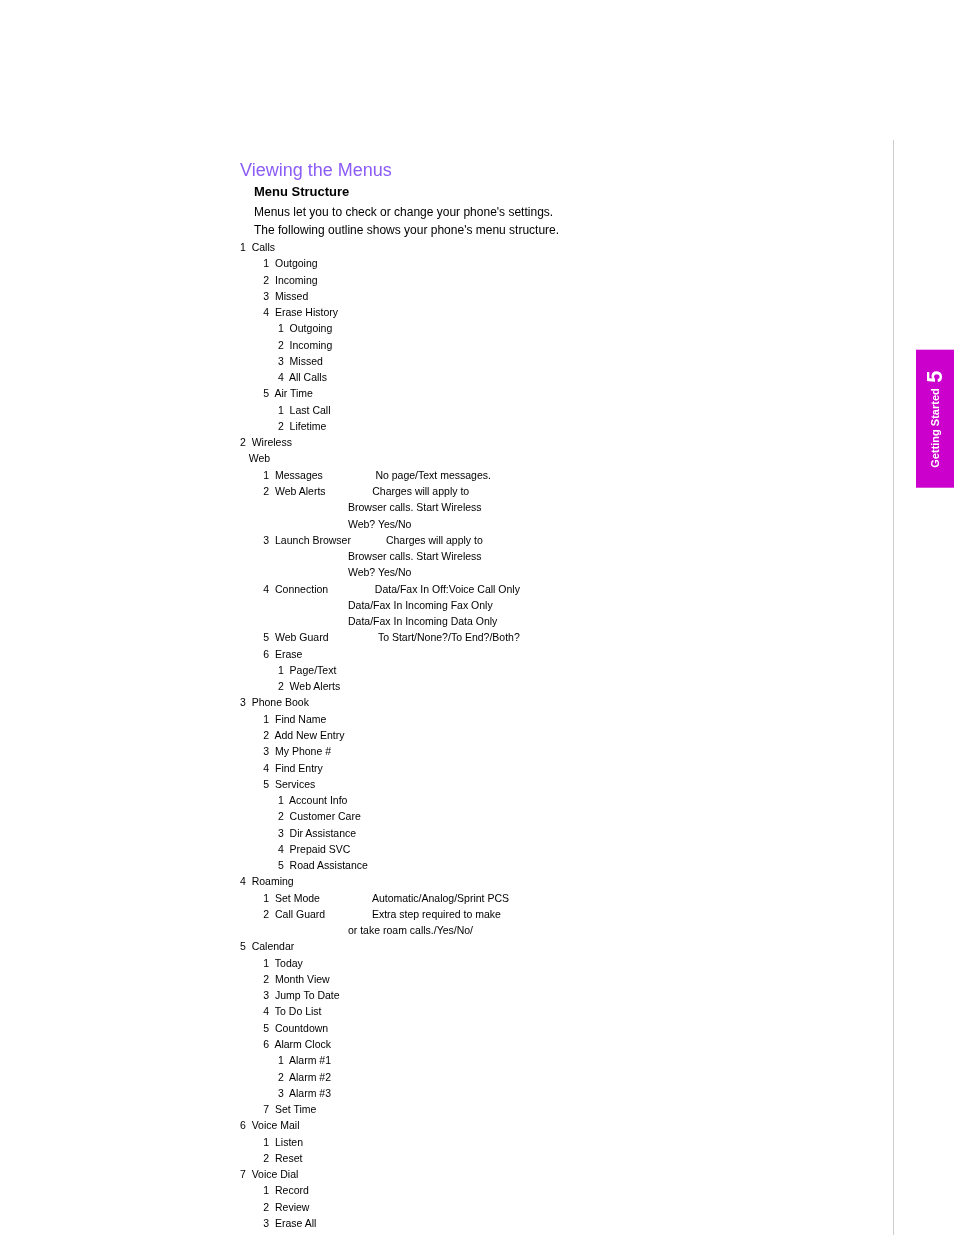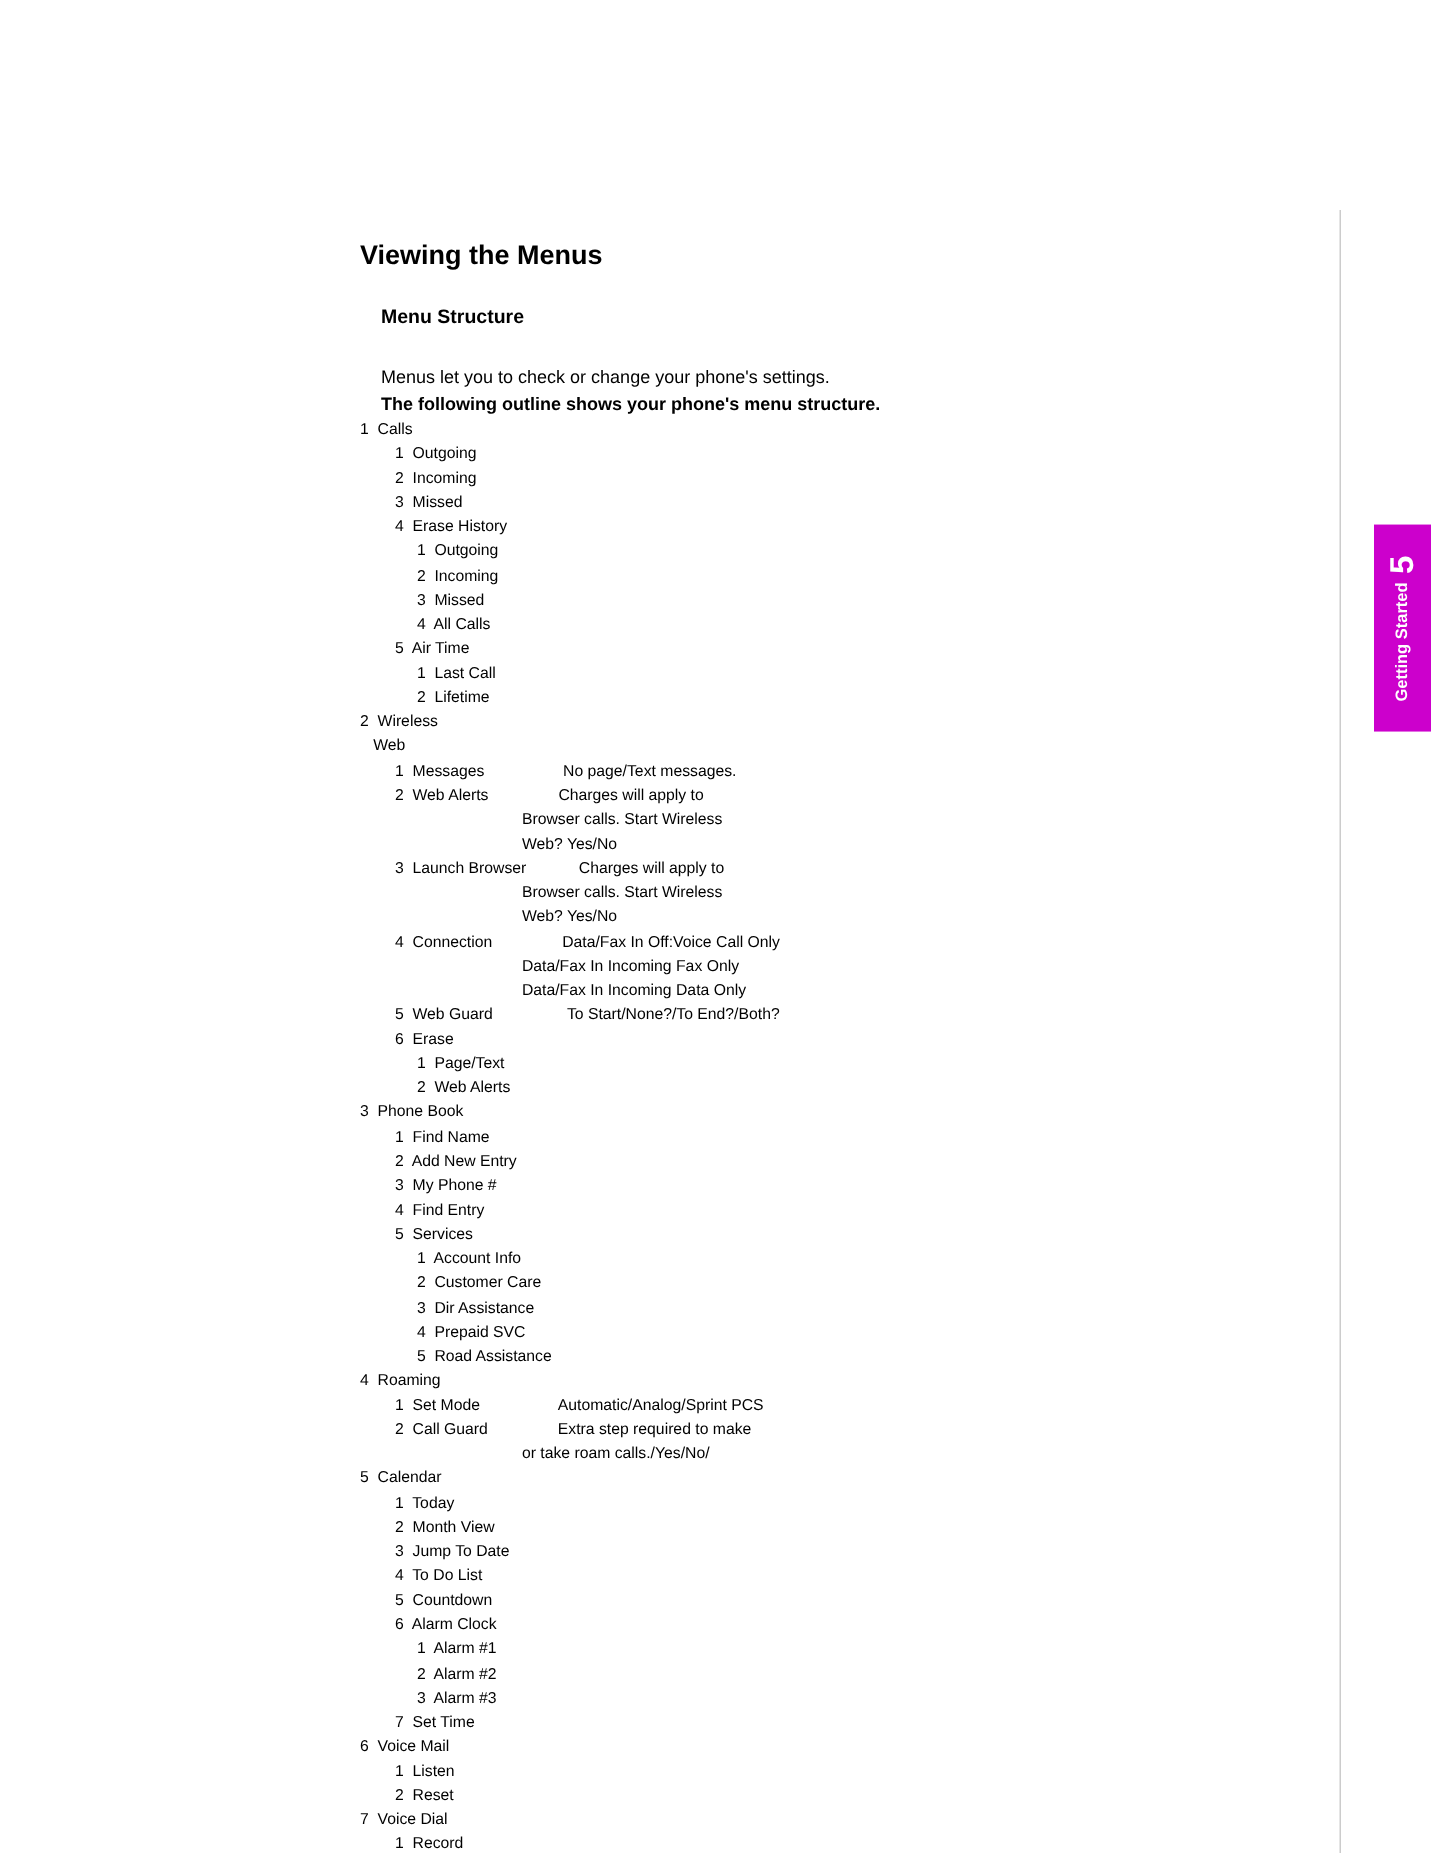--- a/index.html
+++ b/index.html
@@ -20,42 +20,42 @@
       padding: 0;
     }
 
     .main-content {
       padding: 160px 80px 80px 240px;
       max-width: 780px;
     }
 
     .page-title {
       font-size: 18px;
-      font-weight: bold;
-      color: #000000;
-      margin-bottom: 22px;
+      font-weight: normal;
+      color: #8b5cf6;
+      margin-bottom: 3px;
     }
 
     .section-title {
       font-size: 13px;
       font-weight: bold;
       color: #000;
-      margin-bottom: 24px;
+      margin-bottom: 4px;
       padding-left: 14px;
     }
 
     .intro-text {
       font-size: 12px;
       line-height: 1.5;
       margin-bottom: 0;
       padding-left: 14px;
     }
 
     .intro-text .bold-line {
-      font-weight: bold;
+      font-weight: normal;
     }
 
     .right-tab {
       position: absolute;
       right: 0;
       top: 350px;
       width: 38px;
       background: #cc00cc;
       color: #fff;
       writing-mode: vertical-rl;

